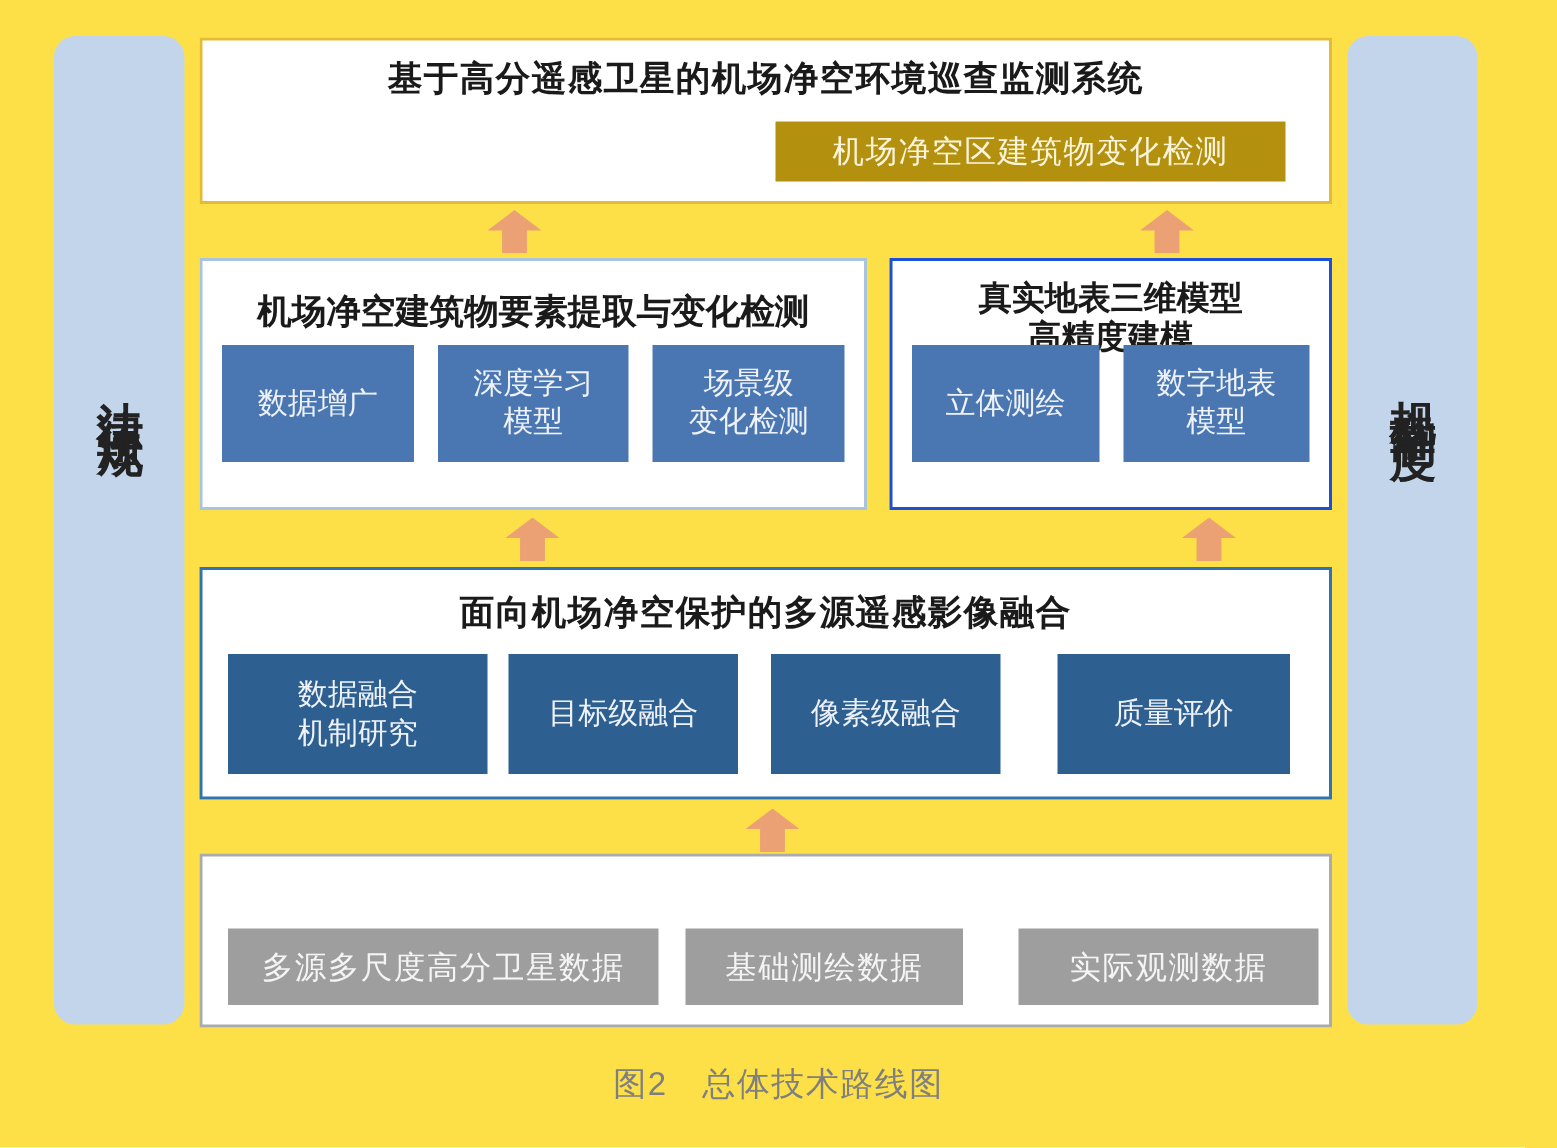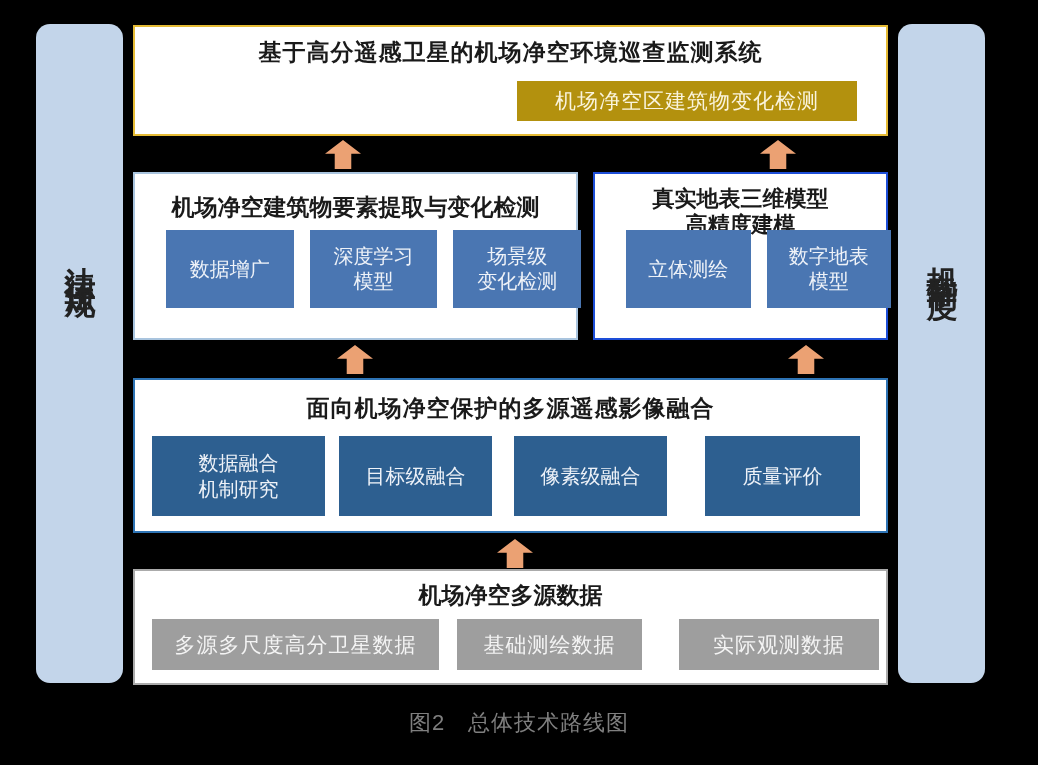--- a/index.html
+++ b/index.html
@@ -4,21 +4,21 @@
 <style>
   * { margin: 0; padding: 0; box-sizing: border-box; }
   html, body { background: #ffffff; }
   body {
     width: 1038px; height: 765px;
     font-family: "Liberation Serif", "DejaVu Serif", serif;
     color: #1a1a1a;
     position: relative;
     overflow: hidden;
   }
-  .stage { position: absolute; left: 0; top: 0; width: 1038px; height: 765px; background: #000000; }
+  .stage { position: absolute; left: 0; top: 0; width: 1038px; height: 765px; background: #fde047; }
 
   
   .sidebar {
     position: absolute; top: 24px; width: 87px; height: 659px;
     background: #c3d5ea; border-radius: 14px;
     display: flex; justify-content: center;
   }
   .sidebar.left  { left: 36px; }
   .sidebar.right { left: 898px; }
   .sidebar .vtext {
@@ -46,21 +46,21 @@
   .gold-box.g1 { left: 32px;  width: 340px; }
   .gold-box.g2 { left: 382px; width: 340px; }
 
   
   .extraction-layer { left: 133px; top: 172px; width: 445px; height: 168px; border: 2px solid #a9c4de; }
   .modeling-layer   { left: 593px; top: 172px; width: 295px; height: 168px; border: 2px solid #1d4ed8; }
   .extraction-layer .layer-title { margin-top: 20px; font-size: 23px; }
   .modeling-layer   .layer-title { margin-top: 12px; font-size: 22px; }
   .blue-row {
     position: absolute; left: 0; bottom: 14px; width: 100%;
-    display: flex; justify-content: center; gap: 16px; padding: 16px 13px; margin-left: 18px;
+    display: flex; justify-content: center; gap: 16px; padding: 16px 13px;
   }
   .blue-box {
     background: #4a76b2; color: #eef2f8;
     height: 78px; flex: 1;
     display: flex; align-items: center; justify-content: center;
     text-align: center; white-space: pre-line;
     font-size: 20px; line-height: 1.25;
   }
 
   
@@ -152,21 +152,20 @@
   <div class="layer fusion-layer">
     <div class="layer-title">面向机场净空保护的多源遥感影像融合</div>
     <div class="fusion-box f2">目标级融合</div>
     <div class="fusion-box f1">数据融合
 机制研究</div>
     <div class="fusion-box f4">质量评价</div>
     <div class="fusion-box f3">像素级融合</div>
   </div>
 
   <div class="layer data-layer">
-    <div class="layer-title">机场净空多源数据</div>
     <div class="gray-box d1">多源多尺度高分卫星数据</div>
     <div class="gray-box d2">基础测绘数据</div>
     <div class="gray-box d3">实际观测数据</div>
   </div>
 
   <div class="up-arrow a1"></div>
   <div class="up-arrow a2"></div>
   <div class="up-arrow a3"></div>
   <div class="up-arrow a4"></div>
   <div class="up-arrow a5"></div>

